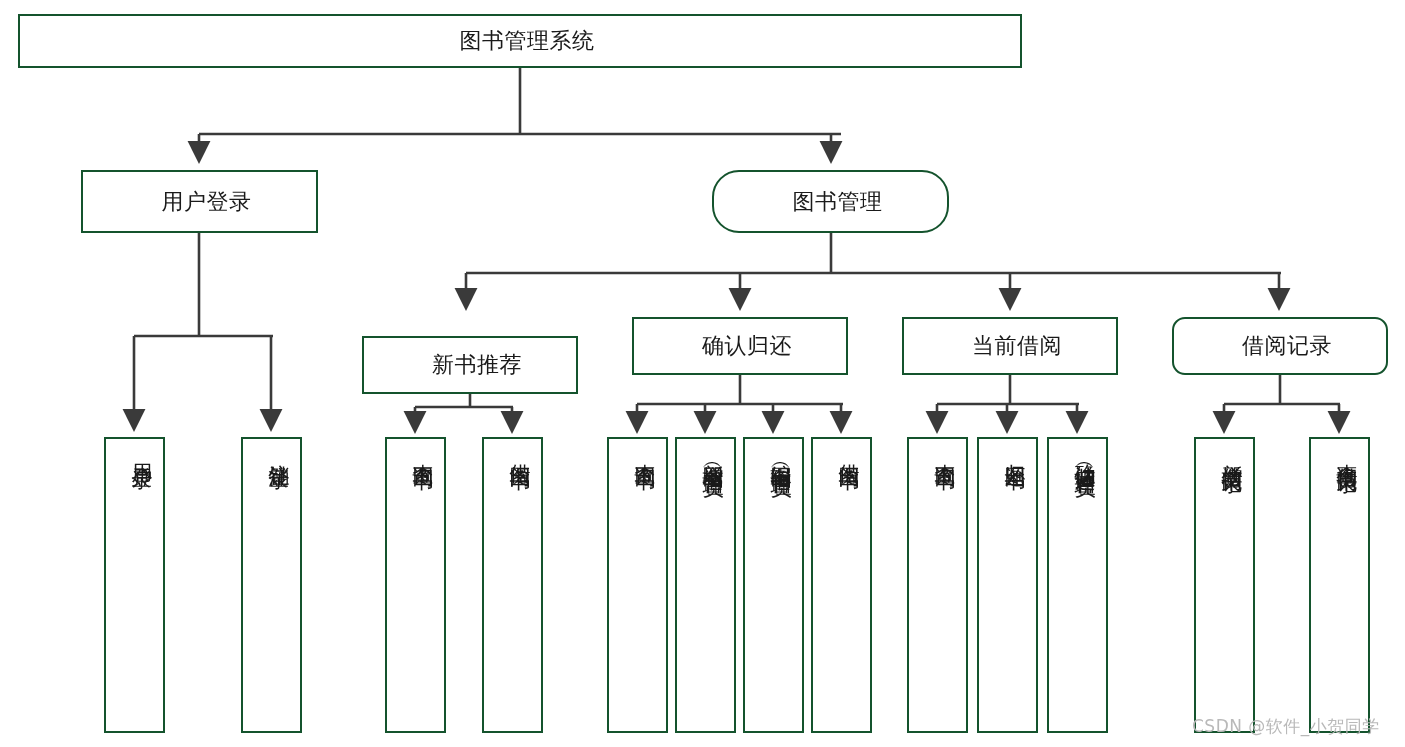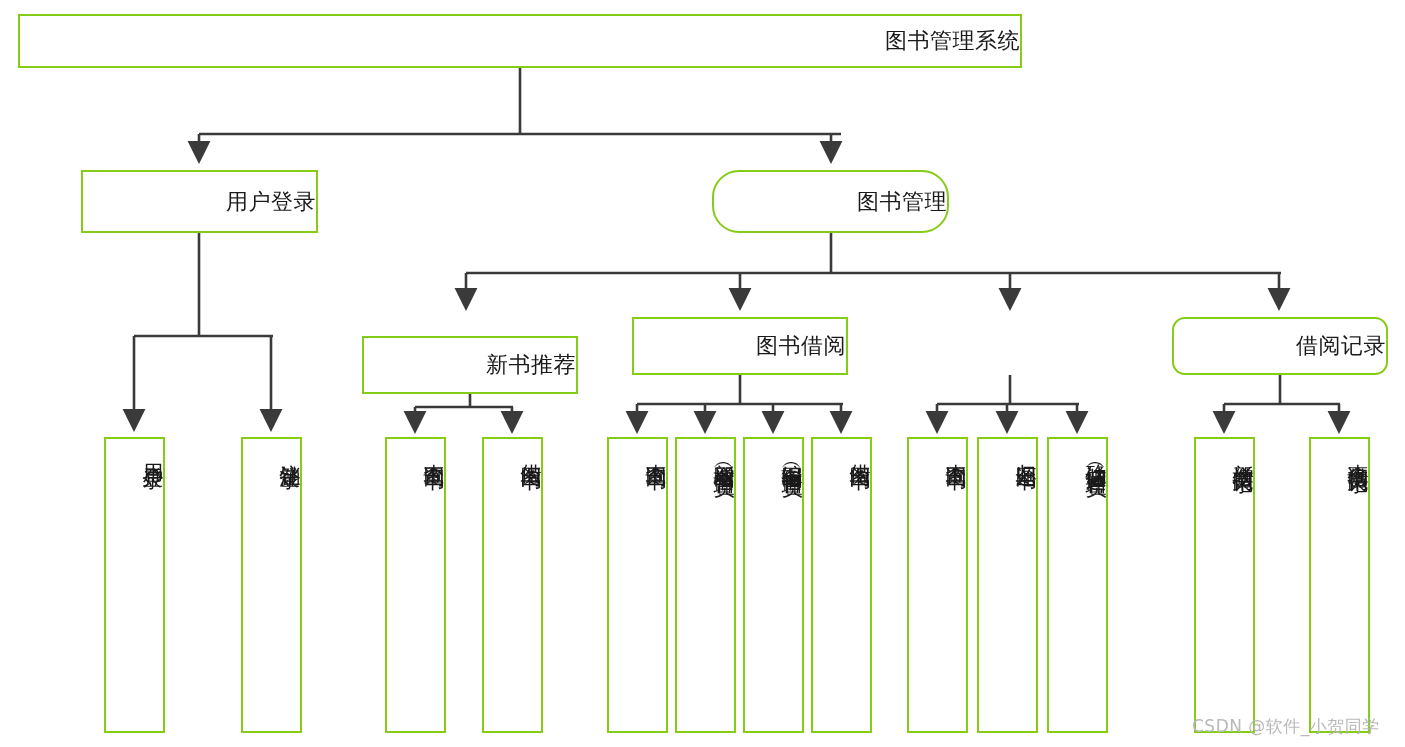--- a/index.html
+++ b/index.html
@@ -22,24 +22,24 @@
     left: 0;
     top: 0;
     width: 1405px;
     height: 747px;
     pointer-events: none;
   }
   .node {
     position: absolute;
     box-sizing: border-box;
     background: #ffffff;
-    border: 2px solid #84cc16;
+    border: 2px solid #14532d;
     display: flex;
     align-items: center;
-    justify-content: flex-end;
+    justify-content: center;
     color: #1a1a1a;
     padding-left: 14px;
   }
   .node-label {
     display: block;
     text-align: center;
     line-height: 1.18;
     letter-spacing: 0.5px;
     color: #1a1a1a;
   }
@@ -129,21 +129,24 @@
     <span class="node-label">用户登录</span>
   </div>
   <div class="node horiz" style="left:712px; top:170px; width:237px; height:63px;border-radius:27px;">
     <span class="node-label">图书管理</span>
   </div>
 
   <div class="node horiz" style="left:362px; top:317px; width:216px; height:58px;margin-top:19px;">
     <span class="node-label">新书推荐</span>
   </div>
   <div class="node horiz" style="left:632px; top:317px; width:216px; height:58px;">
-    <span class="node-label">图书借阅</span>
+    <span class="node-label">确认归还</span>
+  </div>
+  <div class="node horiz" style="left:902px; top:317px; width:216px; height:58px;">
+    <span class="node-label">当前借阅</span>
   </div>
   <div class="node horiz" style="left:1172px; top:317px; width:216px; height:58px;border-radius:13px;">
     <span class="node-label">借阅记录</span>
   </div>
 
   <div class="node vert" style="left:104px; top:437px; width:61px; height:296px;">
     <span class="node-label">用户登录</span>
   </div>
   <div class="node vert" style="left:241px; top:437px; width:61px; height:296px;">
     <span class="node-label">注销登录</span>

